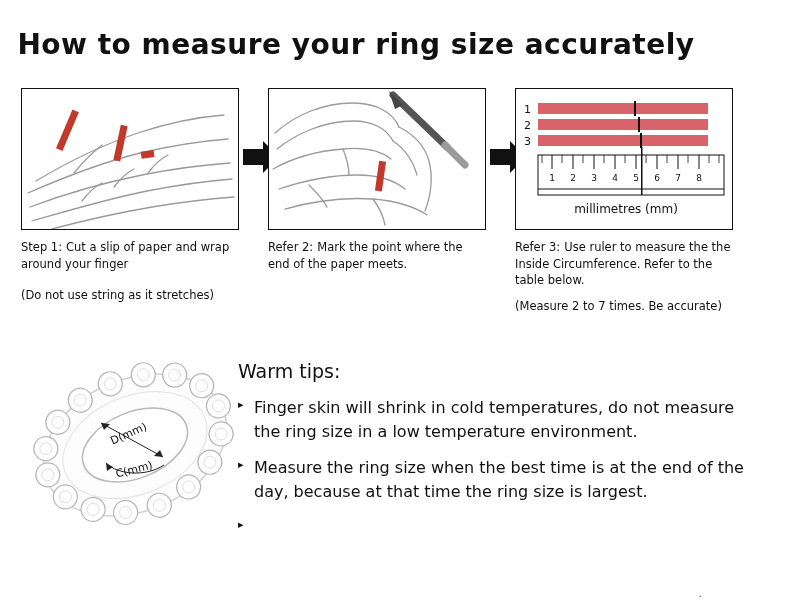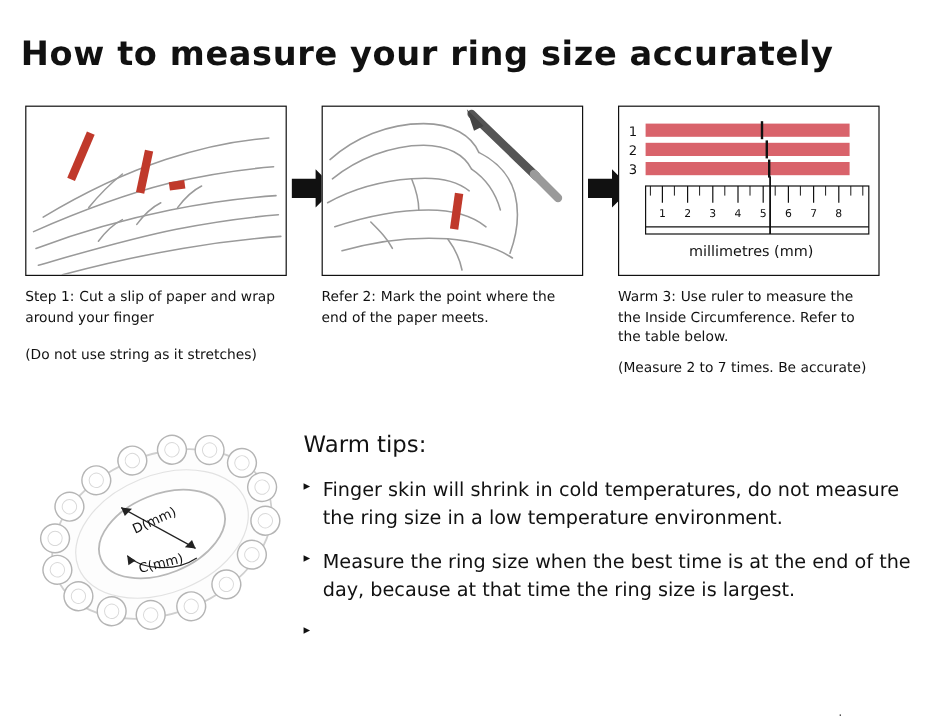--- a/index.html
+++ b/index.html
@@ -89,21 +89,21 @@
   
   .ring-img {
     position: absolute;
     left: 18px;
     top: 345px;
     width: 235px;
     height: 200px;
   }
   .tips {
     position: absolute;
-    left: 253px;
+    left: 238px;
     top: 360px;
     width: 520px;
   }
   .tips-title {
     font-size: 19px;
     color: #111;
     margin-bottom: 14px;
     font-weight: 400;
   }
   .tip {
@@ -275,21 +275,21 @@
               <text x="162" y="92">7</text>
               <text x="183" y="92">8</text>
             </g>
             <line x1="22" y1="100" x2="208" y2="100" stroke="#111" stroke-width="1"></line>
           </g>
 
           <text x="110" y="124" font-family="DejaVu Sans, sans-serif" font-size="12" fill="#111" text-anchor="middle">millimetres (mm)</text>
         </svg>
       </div>
       <div class="caption">
-        <span class="bold">Warm 3:</span>
+        <span class="bold">Refer 3:</span>
         <span class="reg">Use ruler to measure the the </span><span class="bold">Inside Circumference</span><span class="reg">. Refer to the table below.</span>
       </div>
       <div class="note note-3">(Measure 2 to 7 times. Be accurate)</div>
     </div>
   </div>
 
   <div class="ring-img">
     <svg width="235" height="200" viewBox="0 0 235 200">
       <g transform="rotate(-22 117 100)">
 

